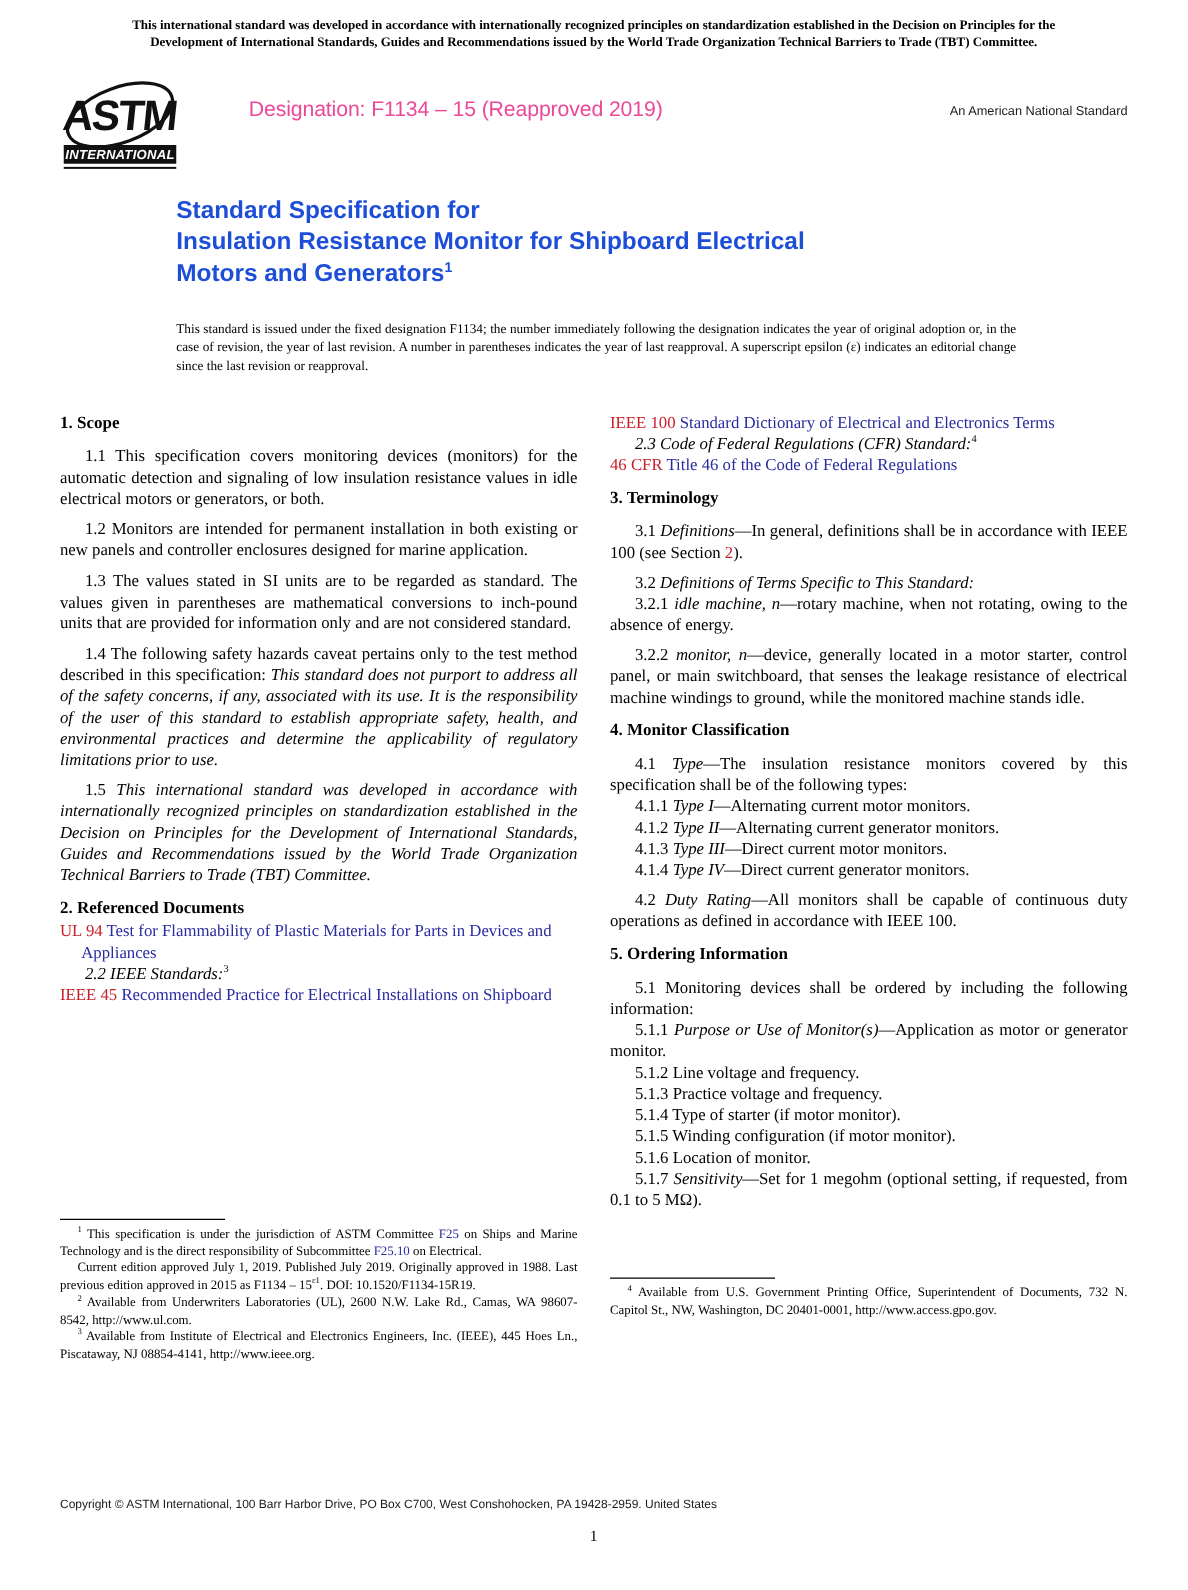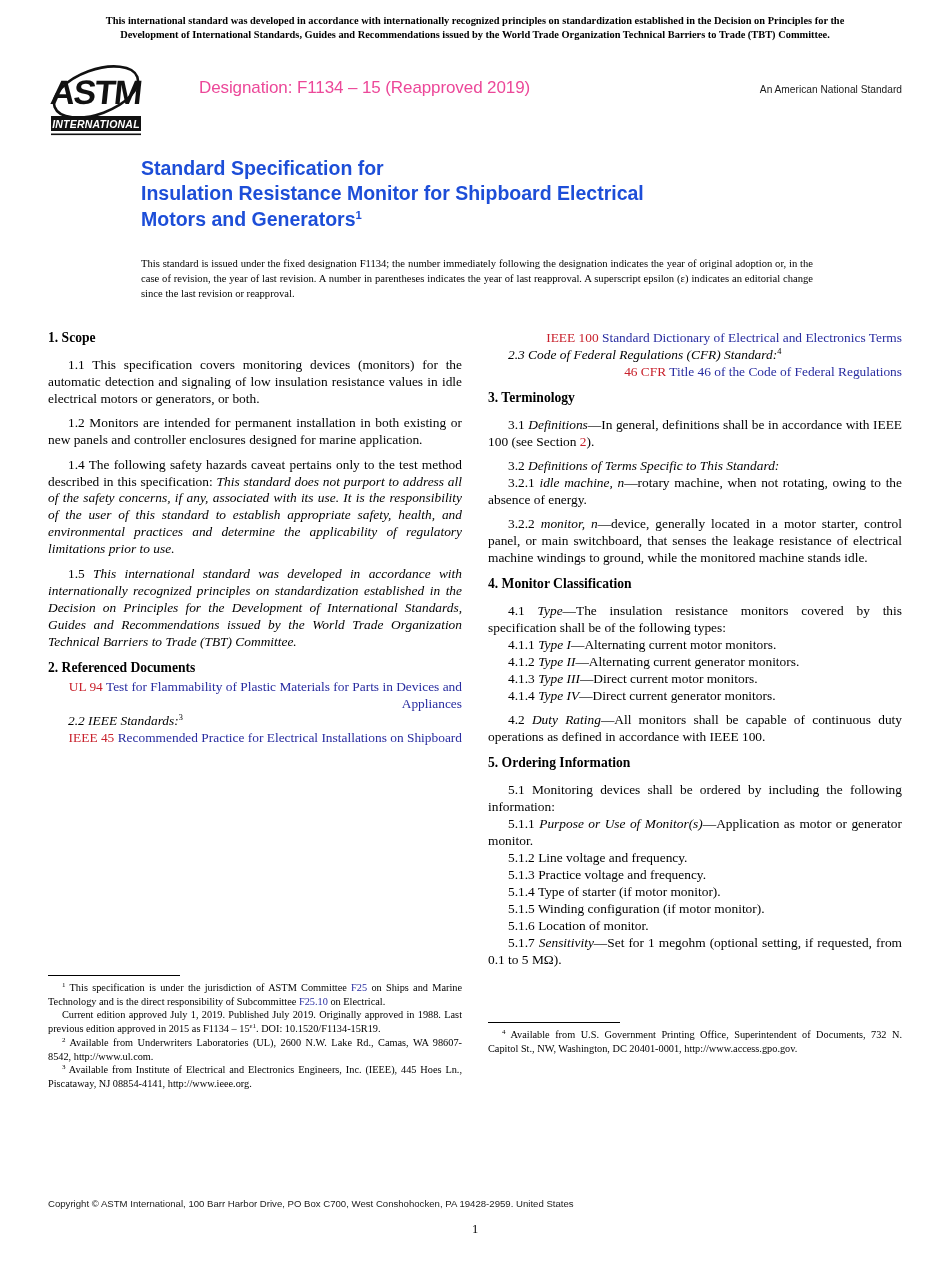--- a/index.html
+++ b/index.html
@@ -136,21 +136,21 @@
     hyphens: manual;
   }
   p.gap { margin-top: 7.5px; }
   p.nogap { margin-top: 0px; }
 
   
   p.ref {
     margin: 0;
     padding-left: 17px;
     text-indent: -17px;
-    text-align: right;
+    text-align: left;
   }
   p.refhdr {
     margin: 0;
     text-indent: 20px;
     text-align: left;
   }
 
   .i { font-style: italic; }
   .lnk-red  { color: #c8202b; }
   .lnk-blue { color: #282ca0; }
@@ -246,20 +246,21 @@
   </div>
 
   <div class="issue-note">This standard is issued under the fixed designation F1134; the number immediately following the designation indicates the year of original adoption or, in the case of revision, the year of last revision. A number in parentheses indicates the year of last reapproval. A superscript epsilon (ε) indicates an editorial change since the last revision or reapproval.</div>
 
   <div class="col col-left">
 
     <h2 class="sec" style="padding-top:0">1.  Scope</h2>
 
     <p class="para gap">1.1  This specification covers monitoring devices (monitors) for the automatic detection and signaling of low insulation resistance values in idle electrical motors or generators, or both.</p>
     <p class="para gap">1.2  Monitors are intended for permanent installation in both existing or new panels and controller enclosures designed for marine application.</p>
+    <p class="para gap">1.3  The values stated in SI units are to be regarded as standard. The values given in parentheses are mathematical conversions to inch-pound units that are provided for information only and are not considered standard.</p>
 
     <p class="para gap"><span>1.4  The following safety hazards caveat pertains only to the test method described in this specification: </span><span class="i">This standard does not purport to address all of the safety concerns, if any, associated with its use. It is the responsibility of the user of this standard to establish appropriate safety, health, and environmental practices and determine the applicability of regulatory limitations prior to use.</span></p>
 
     <p class="para gap"><span>1.5  </span><span class="i">This international standard was developed in accordance with internationally recognized principles on standardization established in the Decision on Principles for the Development of International Standards, Guides and Recommendations issued by the World Trade Organization Technical Barriers to Trade (TBT) Committee.</span></p>
 
     <h2 class="sec">2.  Referenced Documents</h2>
 
 
     <p class="ref"><span class="lnk-red">UL 94</span> <span class="lnk-blue">Test for Flammability of Plastic Materials for Parts in Devices and Appliances</span></p>
 

